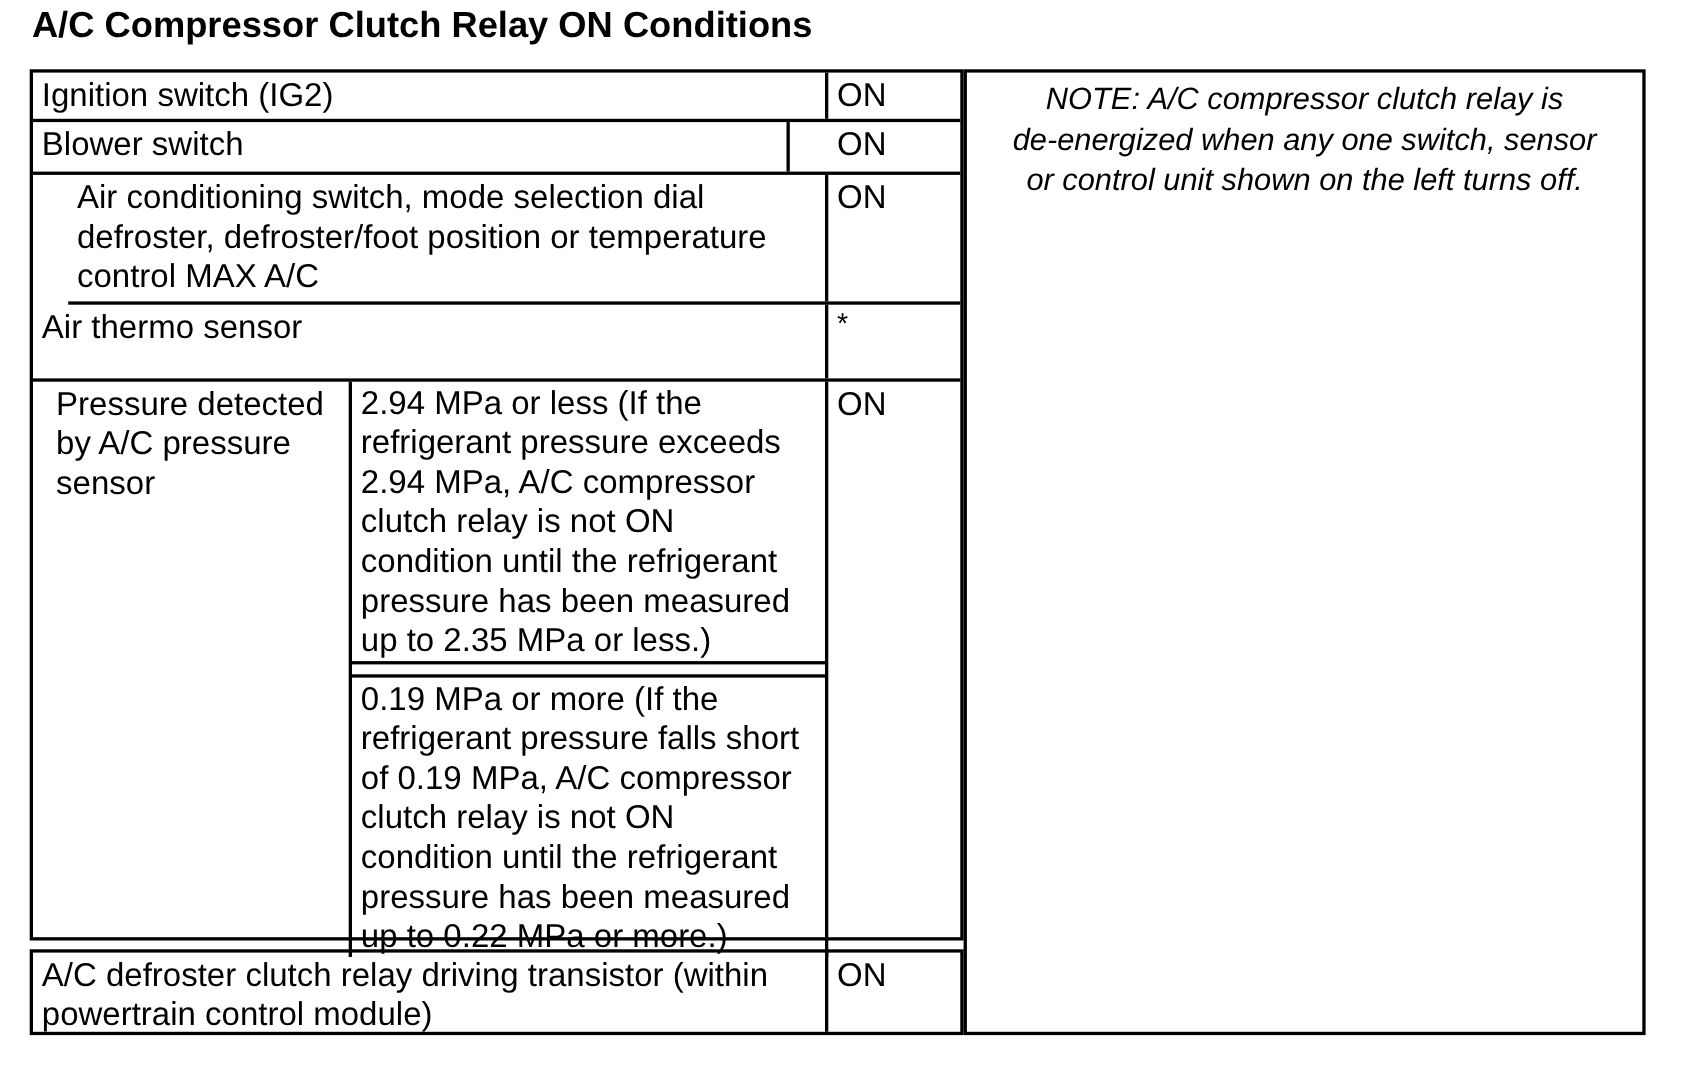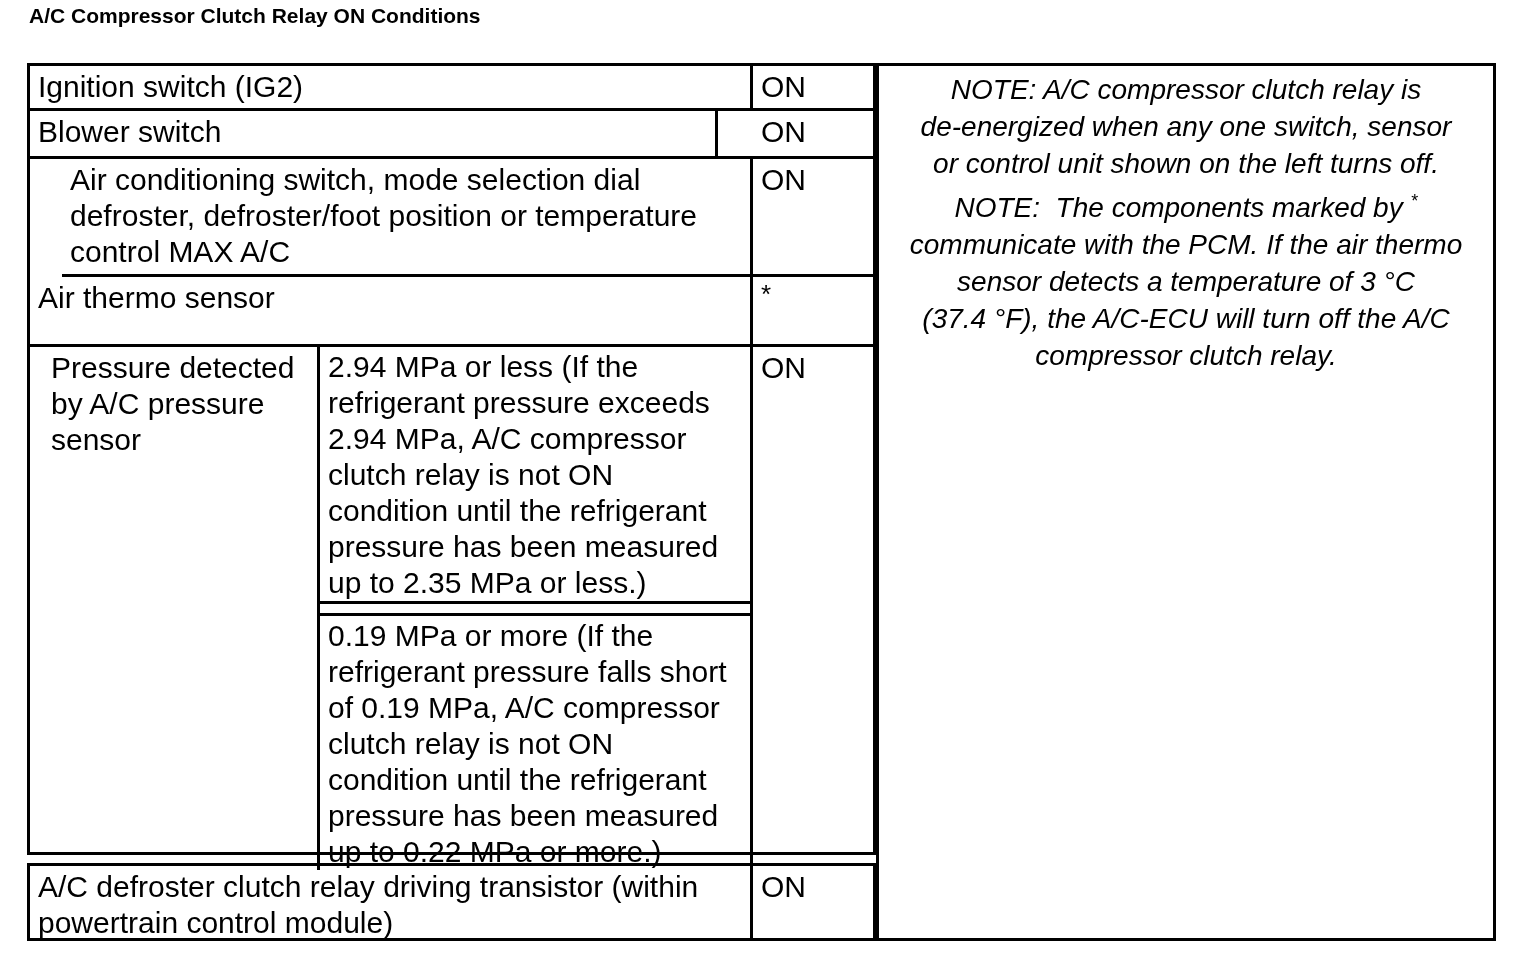--- a/index.html
+++ b/index.html
@@ -10,21 +10,21 @@
     background: #ffffff;
     color: #000000;
     font-family: "Liberation Sans", "DejaVu Sans", sans-serif;
     overflow: hidden;
   }
   .title {
     position: absolute;
     left: 29px;
     top: 4px;
     margin: 0;
-    font-size: 21px;
+    font-size: 33px;
     font-weight: bold;
     letter-spacing: 0px;
     white-space: pre;
   }
   
   .main-table {
     position: absolute;
     left: 27px;
     top: 63px;
     width: 849px;
@@ -192,20 +192,15 @@
   <div class="last-row">
     <div class="cell label">A/C defroster clutch relay driving transistor (within
 powertrain control module)</div>
     <div class="cell state">ON</div>
   </div>
 
   <div class="notes">
     <p class="note">NOTE: A/C compressor clutch relay is
 de-energized when any one switch, sensor
 or control unit shown on the left turns off.</p>
-    <p class="note"><span>NOTE:  The components marked by </span><sup>*</sup><span>
-communicate with the PCM. If the air thermo
-sensor detects a temperature of 3 °C
-(37.4 °F), the A/C-ECU will turn off the A/C
-compressor clutch relay.</span></p>
   </div>
 
 </div>
 
 </body></html>

